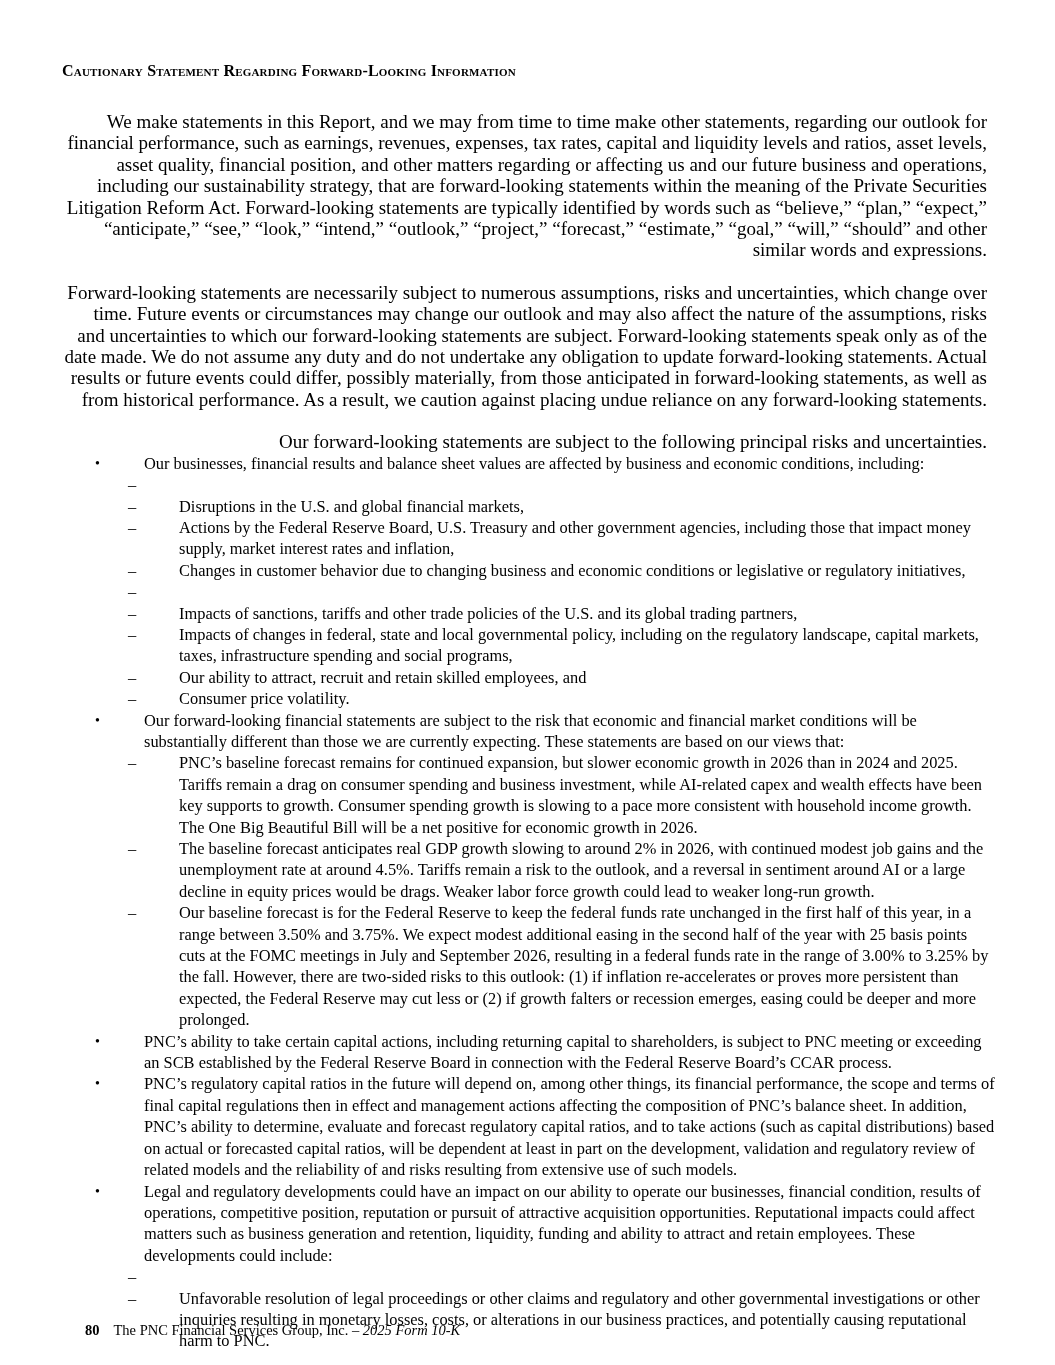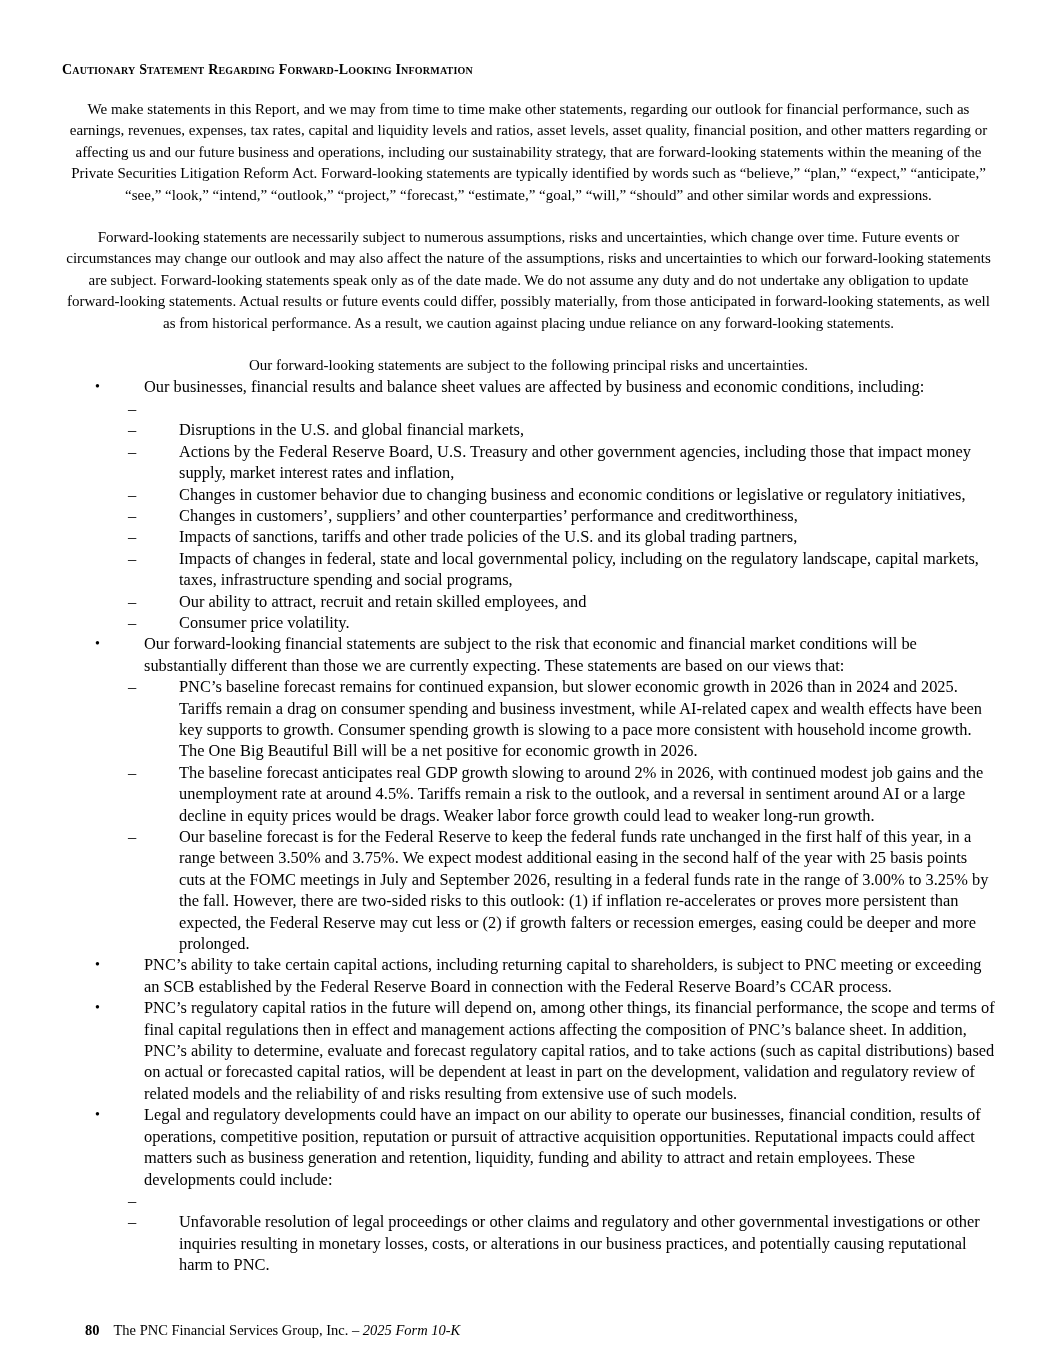--- a/index.html
+++ b/index.html
@@ -17,29 +17,29 @@
   }
   .page {
     position: absolute;
     left: 62px;
     top: 62px;
     width: 933px;
   }
   .doc-heading {
     font-variant: small-caps;
     font-weight: bold;
-    font-size: 14px;
+    font-size: 16px;
     letter-spacing: 0.2px;
-    margin: 0 0 21px 0;
+    margin: 0 0 31px 0;
   }
   .para {
-    font-size: 15px;
+    font-size: 19px;
     line-height: 21.4px;
-    margin: 0 0 21px 0;
-    text-align: center;
+    margin: 0 8px 21px 0;
+    text-align: right;
   }
   .para.no-gap {
     margin-bottom: 0;
   }
   .risk-list {
     font-size: 16.4px;
     line-height: 21.4px;
   }
   .li {
     display: flex;
@@ -105,21 +105,20 @@
       <div class="li li2">
         <div class="marker">–</div>
         <div class="li-text">Actions by the Federal Reserve Board, U.S. Treasury and other government agencies, including those that impact money supply, market interest rates and inflation,</div>
       </div>
       <div class="li li2">
         <div class="marker">–</div>
         <div class="li-text">Changes in customer behavior due to changing business and economic conditions or legislative or regulatory initiatives,</div>
       </div>
       <div class="li li2">
         <div class="marker">–</div>
-        <div class="li-text">Changes in customers’, suppliers’ and other counterparties’ performance and creditworthiness,</div>
       </div>
       <div class="li li2">
         <div class="marker">–</div>
         <div class="li-text">Impacts of sanctions, tariffs and other trade policies of the U.S. and its global trading partners,</div>
       </div>
       <div class="li li2">
         <div class="marker">–</div>
         <div class="li-text">Impacts of changes in federal, state and local governmental policy, including on the regulatory landscape, capital markets, taxes, infrastructure spending and social programs,</div>
       </div>
       <div class="li li2">

